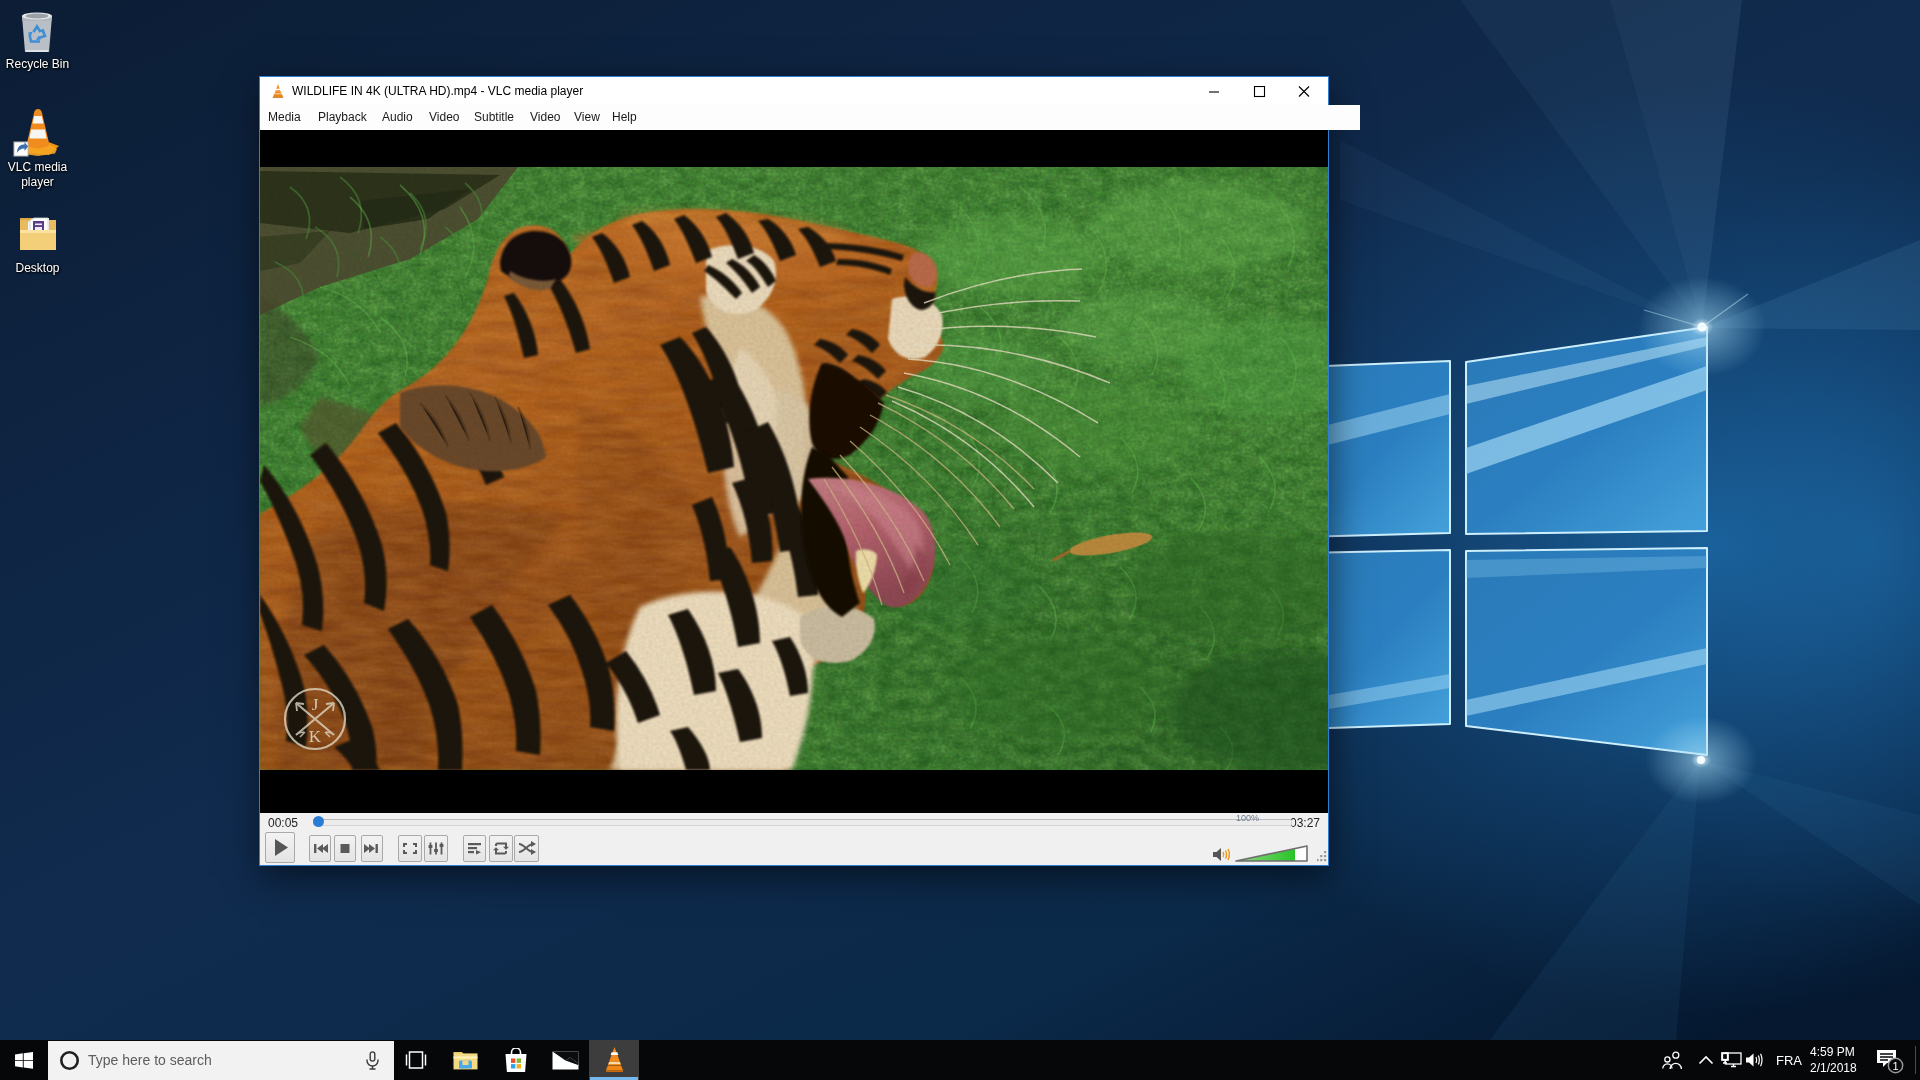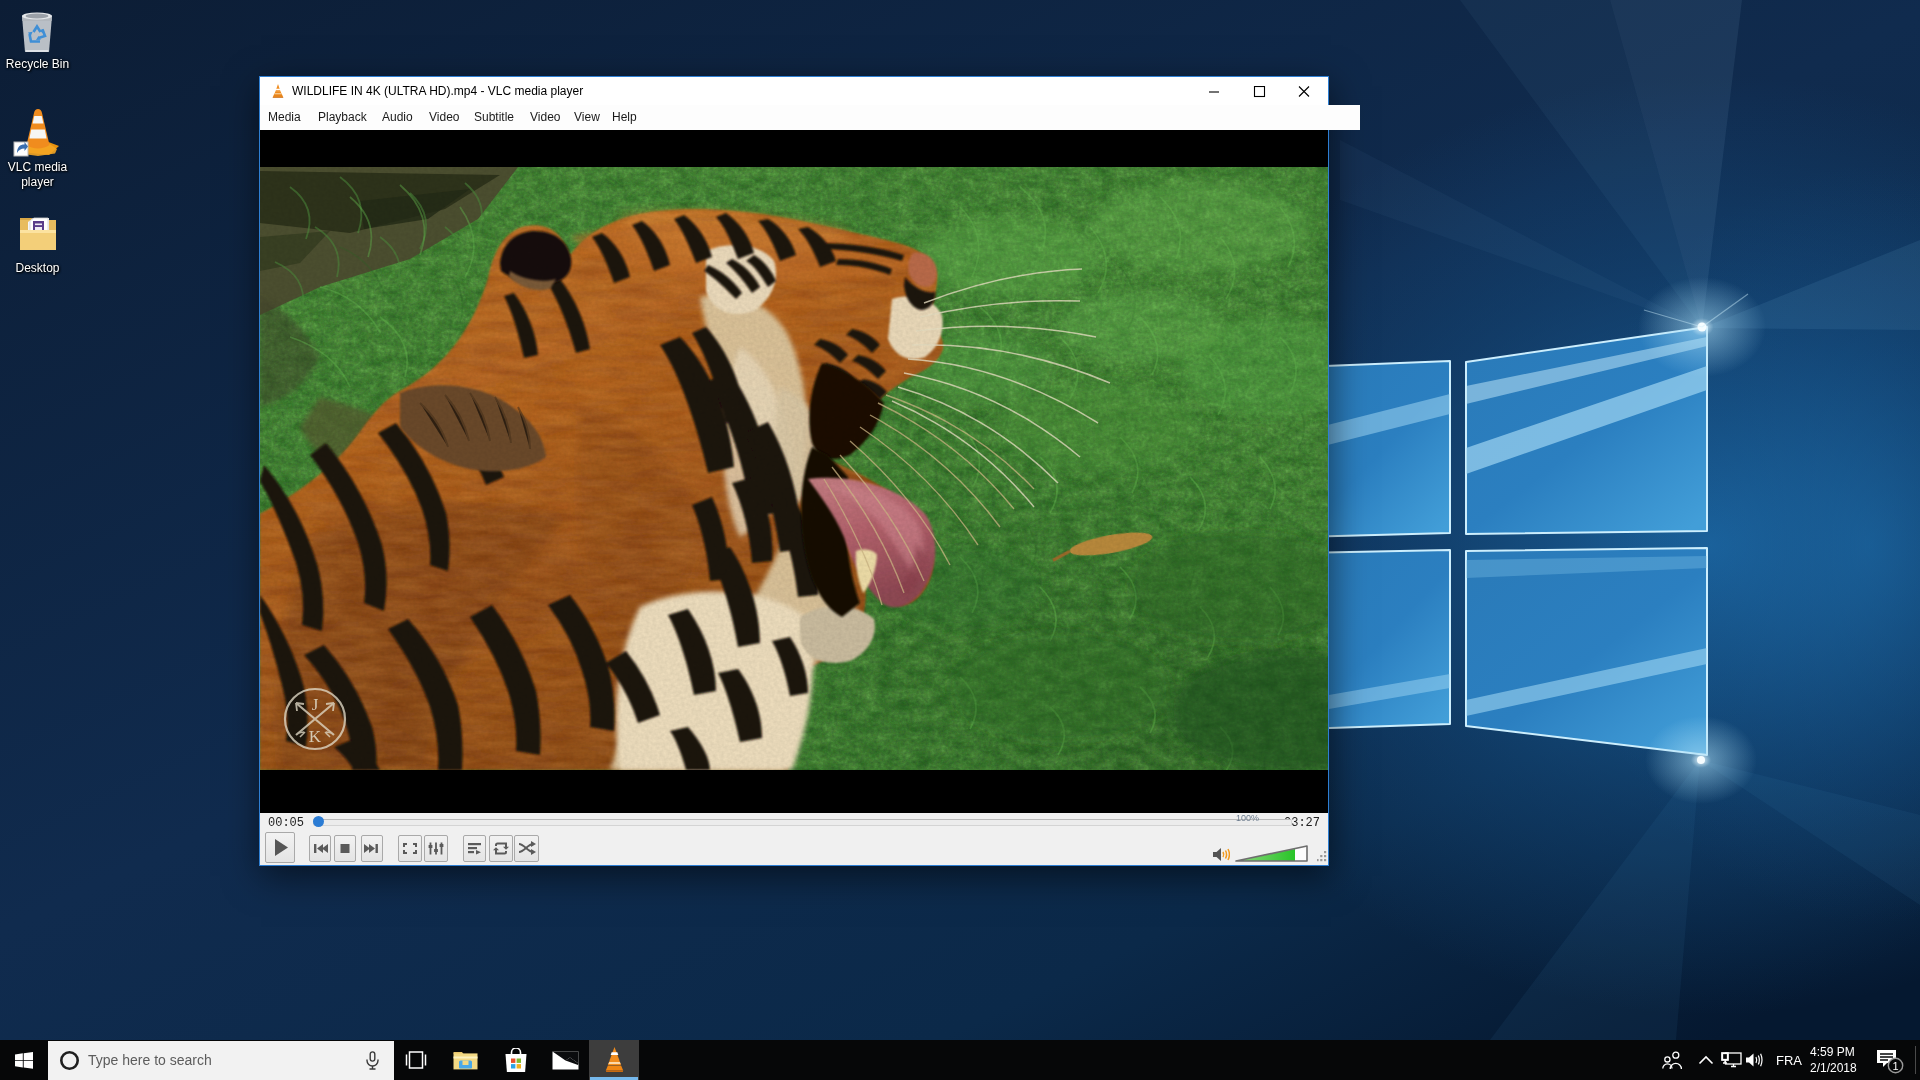--- a/index.html
+++ b/index.html
@@ -11,21 +11,21 @@
   
   #vlc{position:absolute;left:259px;top:76px;width:1068px;height:788px;
     background:#ffffff;border:1px solid #2e7fd3;box-shadow:2px 10px 34px rgba(0,0,0,.55);}
   #titlebar{position:absolute;left:0;top:0;width:1068px;height:28px;background:#fff;}
   #titletxt{position:absolute;left:32px;top:7px;font-size:12px;color:#000;white-space:nowrap;}
   #menubar{position:absolute;left:0;top:28px;width:1068px;height:25px;background:#fdfdfd;padding-left:32px;}
   .mi{position:absolute;top:5px;font-size:12px;color:#1a1a1a;}
   #videoarea{position:absolute;left:0;top:53px;width:1068px;height:683px;background:#000;}
   #frame{position:absolute;left:0;top:37px;width:1068px;height:603px;}
   #seekrow{position:absolute;left:0;top:736px;width:1068px;height:18px;background:#f0f0f0;}
-  .time{position:absolute;font-size:12px;color:#222;top:739px;font-family:Liberation Mono, monospace;}
+  .time{position:absolute;font-size:12px;color:#222;top:739px;}
   #track{position:absolute;left:53px;top:742px;width:977px;height:5px;background:#ececec;
     border:1px solid #d4d4d4;border-top-color:#b9b9b9;border-radius:2px;}
   #thumb{position:absolute;left:53px;top:739px;width:11px;height:11px;border-radius:50%;background:#2b7cd4;}
   #ctrlrow{position:absolute;left:0;top:754px;width:1068px;height:34px;background:#f0f0f0;}
   .vbtn{position:absolute;background:linear-gradient(#f2f2f2,#e4e4e4);border:1px solid #a9a9a9;border-radius:2px;}
   
   #taskbar{position:absolute;left:0;top:1040px;width:1920px;height:40px;background:#060708;}
   #search{position:absolute;left:48px;top:1041px;width:346px;height:39px;background:#f2f2f2;}
   #searchtxt{position:absolute;left:88px;top:1052px;font-size:14px;color:#5c5c5c;text-align:center;}
   .tray{position:absolute;color:#fff;font-size:12px;text-align:right;}

